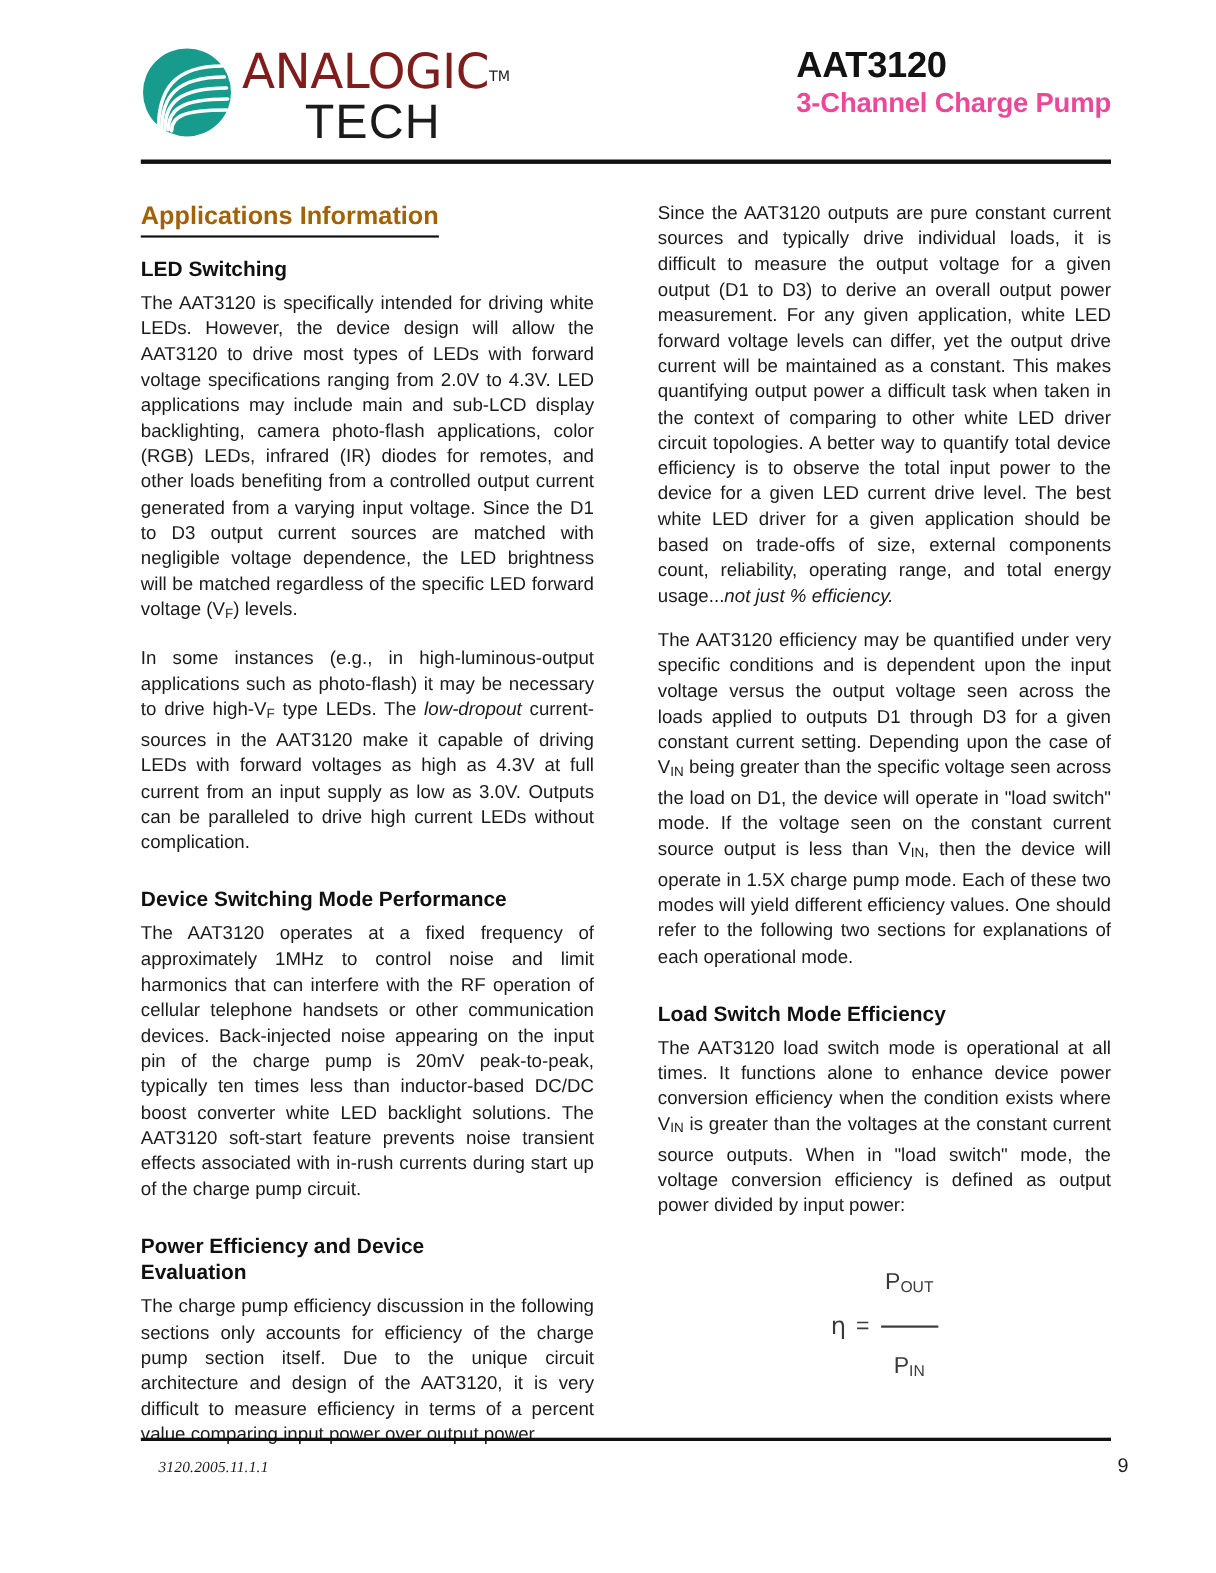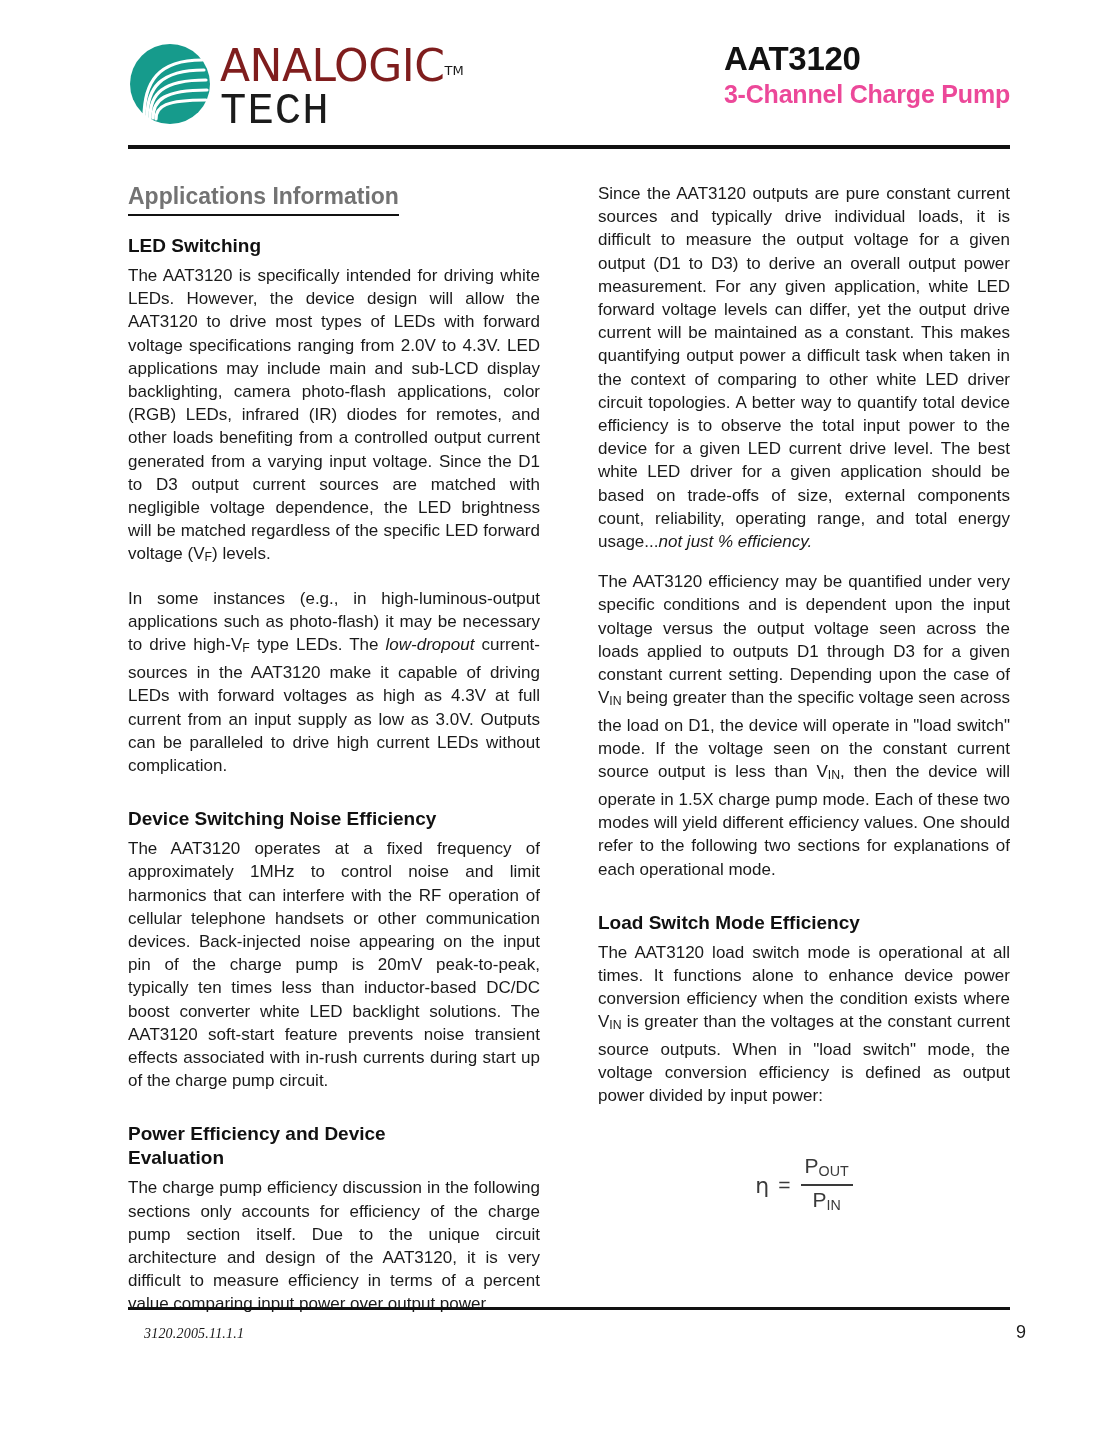--- a/index.html
+++ b/index.html
@@ -62,23 +62,23 @@
     font-family: "DejaVu Sans", sans-serif;
     letter-spacing: 0;
   }
   .wm-bottom {
     font-size: 44px;
     font-weight: 300;
     letter-spacing: 1px;
     color: #1b1b1b;
     line-height: 46px;
     display: block;
-    text-align: left;
+    text-align: center;
     padding-right: 6px;
-    font-family: Liberation Mono, monospace;
+    font-family: Liberation Sans, sans-serif;
   }
 
   .title-block {
     text-align: left;
     padding-top: 2px;
   }
   .title-main {
     font-size: 33px;
     font-weight: bold;
     line-height: 38px;
@@ -116,21 +116,21 @@
   }
 
   h1.section-title {
     font-size: 23px;
     font-weight: bold;
     margin: 0 0 18px 0;
     padding-bottom: 4px;
     border-bottom: 2px solid #111111;
     display: inline-block;
     line-height: 28px;
-    color: #737373;
+    color: #a16207;
   }
   h2.sub-title {
     font-size: 19px;
     font-weight: bold;
     margin: 0 0 6px 0;
     line-height: 24px;
     color: #111111;
   }
   h2.sub-title.spaced {
     margin-top: 30px;
@@ -162,20 +162,21 @@
   .eq-eta {
     font-family: "DejaVu Sans", sans-serif;
     font-size: 22px;
     padding-right: 9px;
   }
   .eq-eq { padding-right: 10px; font-size: 21px; }
   .eq-frac {
     display: inline-flex;
     flex-direction: column;
     align-items: center;
+    gap: 21px;
   }
   .eq-num {
     padding: 0 4px 2px 4px;
     font-size: 21px;
     line-height: 23px;
   }
   .eq-bar {
     width: 100%;
     height: 2px;
     background: #3a3a3a;
@@ -259,21 +260,21 @@
     <div class="col">
 
       <h1 class="section-title">Applications Information</h1>
 
       <h2 class="sub-title">LED Switching</h2>
 
       <p class="body"><span>The AAT3120 is specifically intended for driving white LEDs.  However, the device design will allow the AAT3120 to drive most types of LEDs with forward voltage specifications ranging from 2.0V to 4.3V.  LED applications may include main and sub-LCD display backlighting, camera photo-flash applications, color (RGB) LEDs, infrared (IR) diodes for remotes, and other loads benefiting from a controlled output current generated from a varying input voltage. Since the D1 to D3 output current sources are matched with negligible voltage dependence, the LED brightness will be matched regardless of the specific LED forward voltage (V</span><sub>F</sub><span>) levels.</span></p>
 
       <p class="body"><span>In some instances (e.g., in high-luminous-output applications such as photo-flash) it may be necessary to drive high-V</span><sub>F</sub><span> type LEDs. The </span><em>low-dropout</em><span> current-sources in the AAT3120 make it capable of driving LEDs with forward voltages as high as 4.3V at full current from an input supply as low as 3.0V. Outputs can be paralleled to drive high current LEDs without complication.</span></p>
 
-      <h2 class="sub-title spaced">Device Switching Noise Efficiency</h2>
+      <h2 class="sub-title spaced">Device Switching Mode Performance</h2>
       <p class="body">The AAT3120 operates at a fixed frequency of approximately 1MHz to control noise and limit harmonics that can interfere with the RF operation of cellular telephone handsets or other communication devices. Back-injected noise appearing on the input pin of the charge pump is 20mV peak-to-peak, typically ten times less than inductor-based DC/DC boost converter white LED backlight solutions. The AAT3120 soft-start feature prevents noise transient effects associated with in-rush currents during start up of the charge pump circuit.</p>
 
       <h2 class="sub-title spaced"><span>Power Efficiency and Device</span><br><span>Evaluation</span></h2>
       <p class="body last">The charge pump efficiency discussion in the following sections only accounts for efficiency of the charge pump section itself. Due to the unique circuit architecture and design of the AAT3120, it is very difficult to measure efficiency in terms of a percent value comparing input power over output power.</p>
     </div>
 
     <div class="col">
 
       <p class="body"><span>Since the AAT3120 outputs are pure constant current sources and typically drive individual loads, it is difficult to measure the output voltage for a given output (D1 to D3) to derive an overall output power measurement. For any given application, white LED forward voltage levels can differ, yet the output drive current will be maintained as a constant. This makes quantifying output power a difficult task when taken in the context of comparing to other white LED driver circuit topologies. A better way to quantify total device efficiency is to observe the total input power to the device for a given LED current drive level. The best white LED driver for a given application should be based on trade-offs of size, external components count, reliability, operating range, and total energy usage...</span><em>not just % efficiency.</em></p>
 

